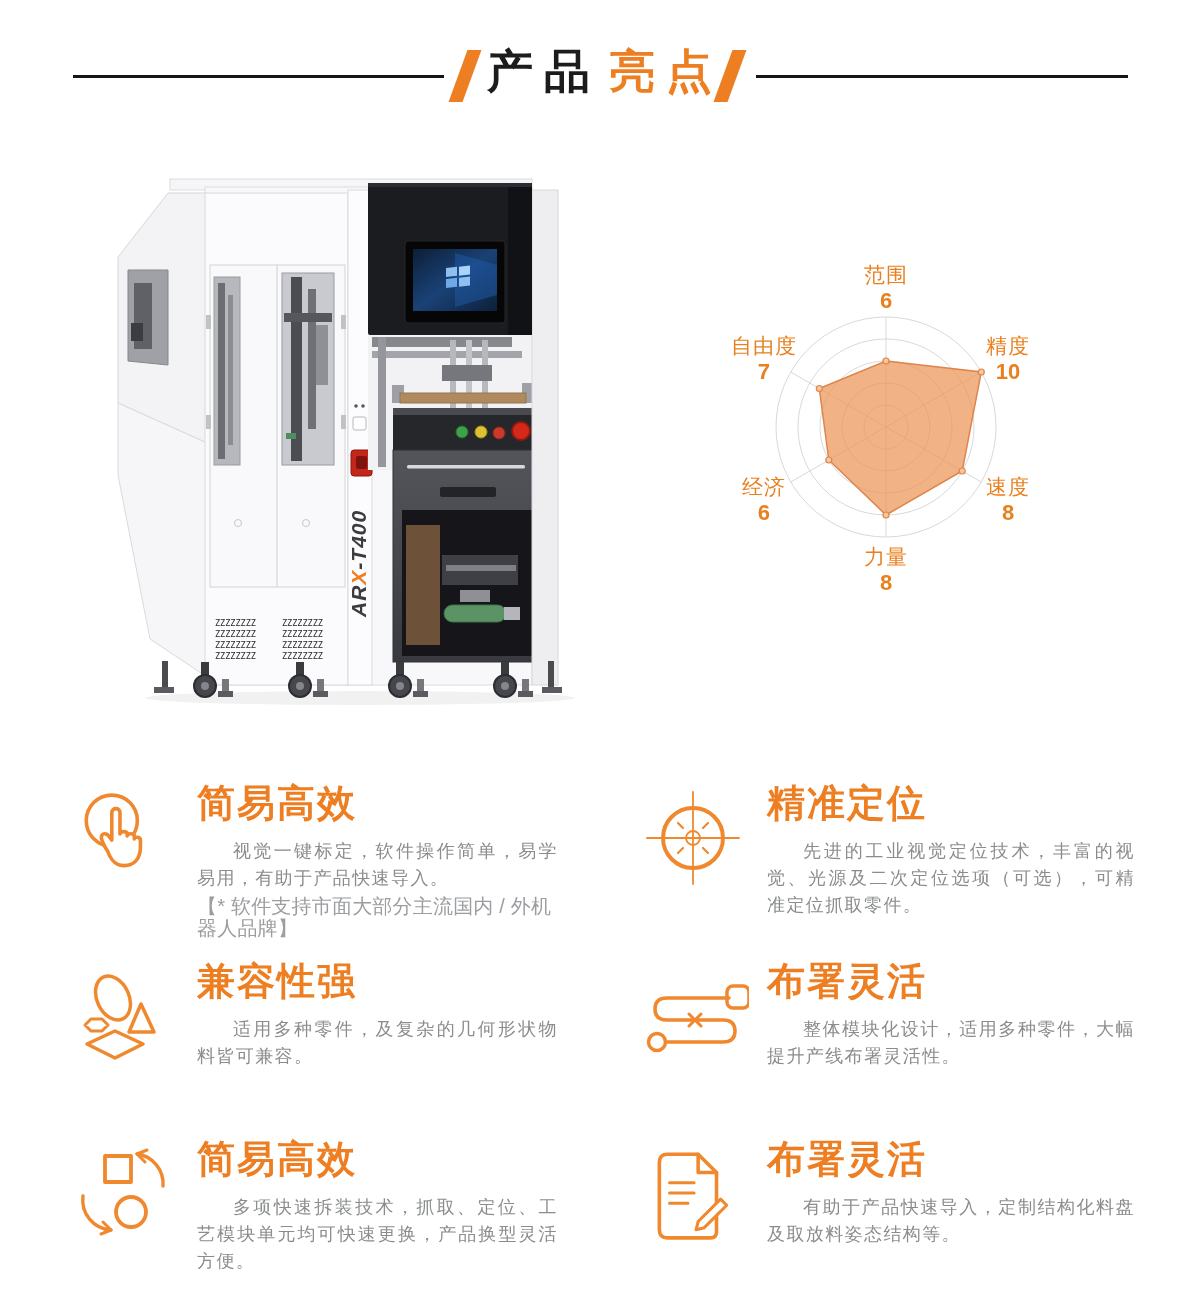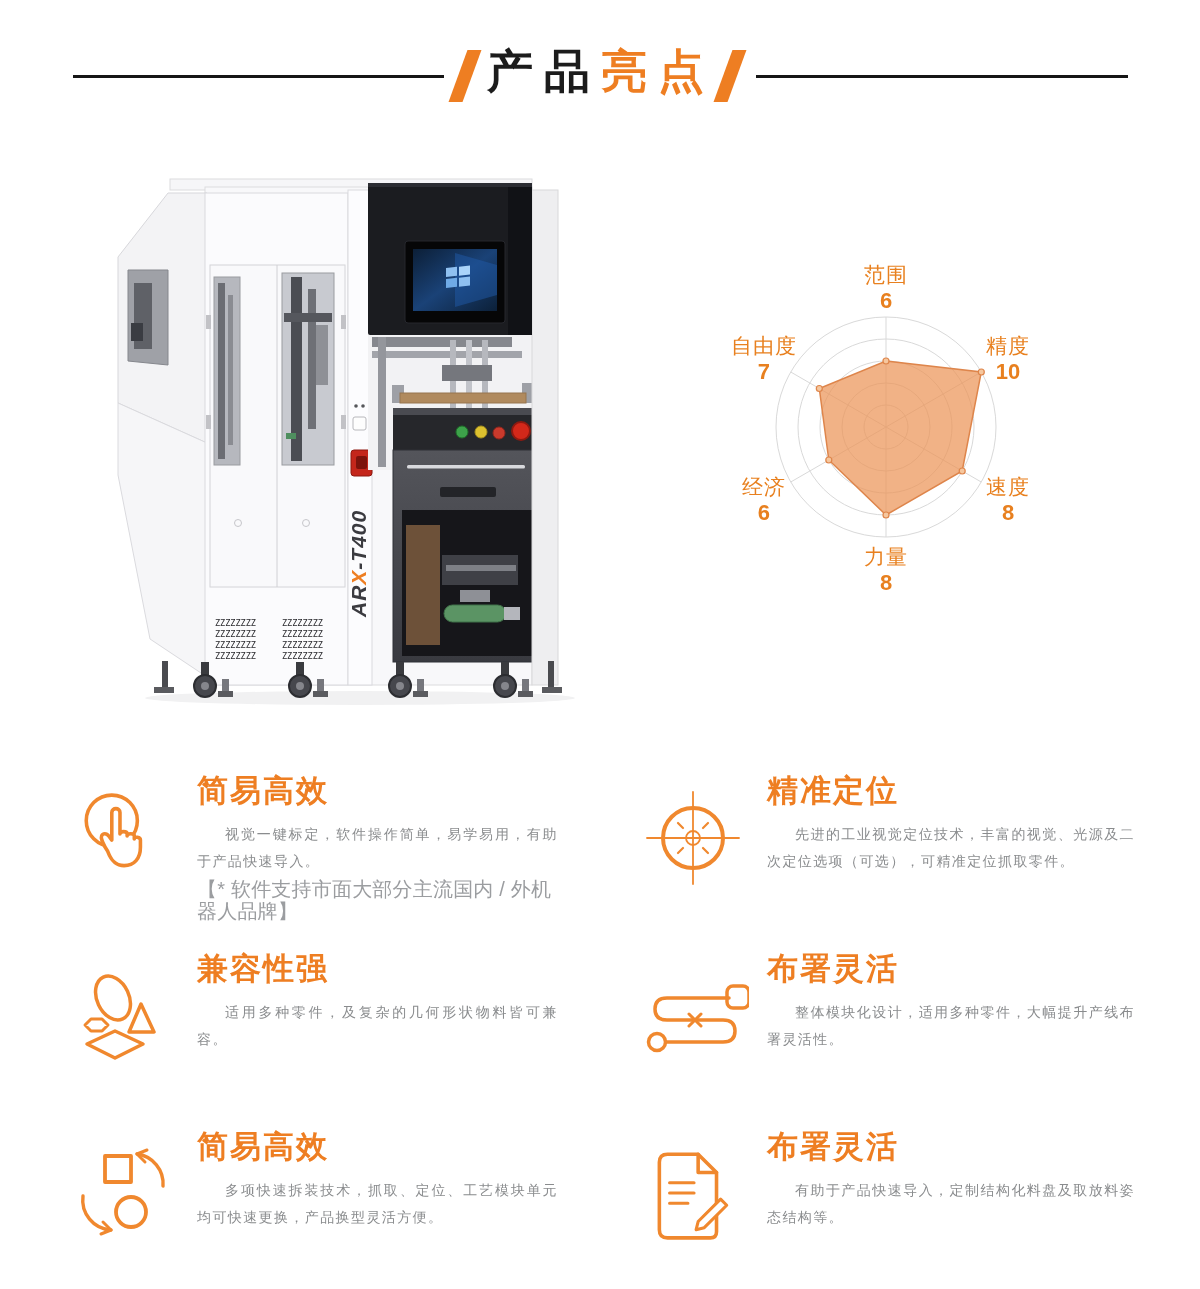--- a/index.html
+++ b/index.html
@@ -11,37 +11,37 @@
   .hr { position:absolute; top:75px; height:3px; background:#161616; }
   .hr-left  { left:73px;  width:371px; }
   .hr-right { left:756px; width:372px; }
   .slash { position:absolute; top:50px; width:14px; height:52px;
            background:var(--accent,#EE7E22); transform:skewX(-20deg); }
   .slash-left  { left:458px; }
   .slash-right { left:723px; }
   .section-title { position:absolute; left:487px; top:46px; font-size:46px;
                    font-weight:600; letter-spacing:11px; line-height:1.1; color:#1c1c1c;
                    white-space:nowrap; }
-  .section-title .t-orange { color:var(--accent,#EE7E22); }
+  .section-title .t-orange { color:var(--accent,#EE7E22);margin-left:8px; }
 
   
   .machine-wrap { position:absolute; left:110px; top:165px; width:500px; height:545px; }
   .radar-wrap   { position:absolute; left:655px; top:250px; width:470px; height:372px; }
 
   
   .features { position:absolute; left:75px; top:770px; width:1060px;
               display:grid; grid-template-columns:483px 490px; column-gap:87px;
               grid-auto-rows:178px; }
   .feature { display:flex; align-items:flex-start; }
   .f-icon { width:122px; flex:0 0 122px; padding-top:20px; }
   .f-icon svg { display:block; }
   .f-body { flex:1; }
-  .f-title { font-size:31px; font-weight:700; letter-spacing:2px;
-             color:var(--accent,#EE7E22); margin:0 0 9px; }
-  .f-text { font-size:14px; line-height:27px; letter-spacing:1.4px;
+  .f-title { font-size:38px; font-weight:700; letter-spacing:2px;
+             color:var(--accent,#EE7E22); margin:8px 0 9px; }
+  .f-text { font-size:18px; line-height:27px; letter-spacing:1.4px;
             color:#8a8c8e; text-align:justify; text-indent:2em; }
   .f-note { font-size:20px; line-height:22px; letter-spacing:0.2px;
             color:#9b9da0; margin-top:3px; }
 </style>
 </head>
 <body>
 
 <div class="page">
 
   <div class="hr hr-left"></div>

